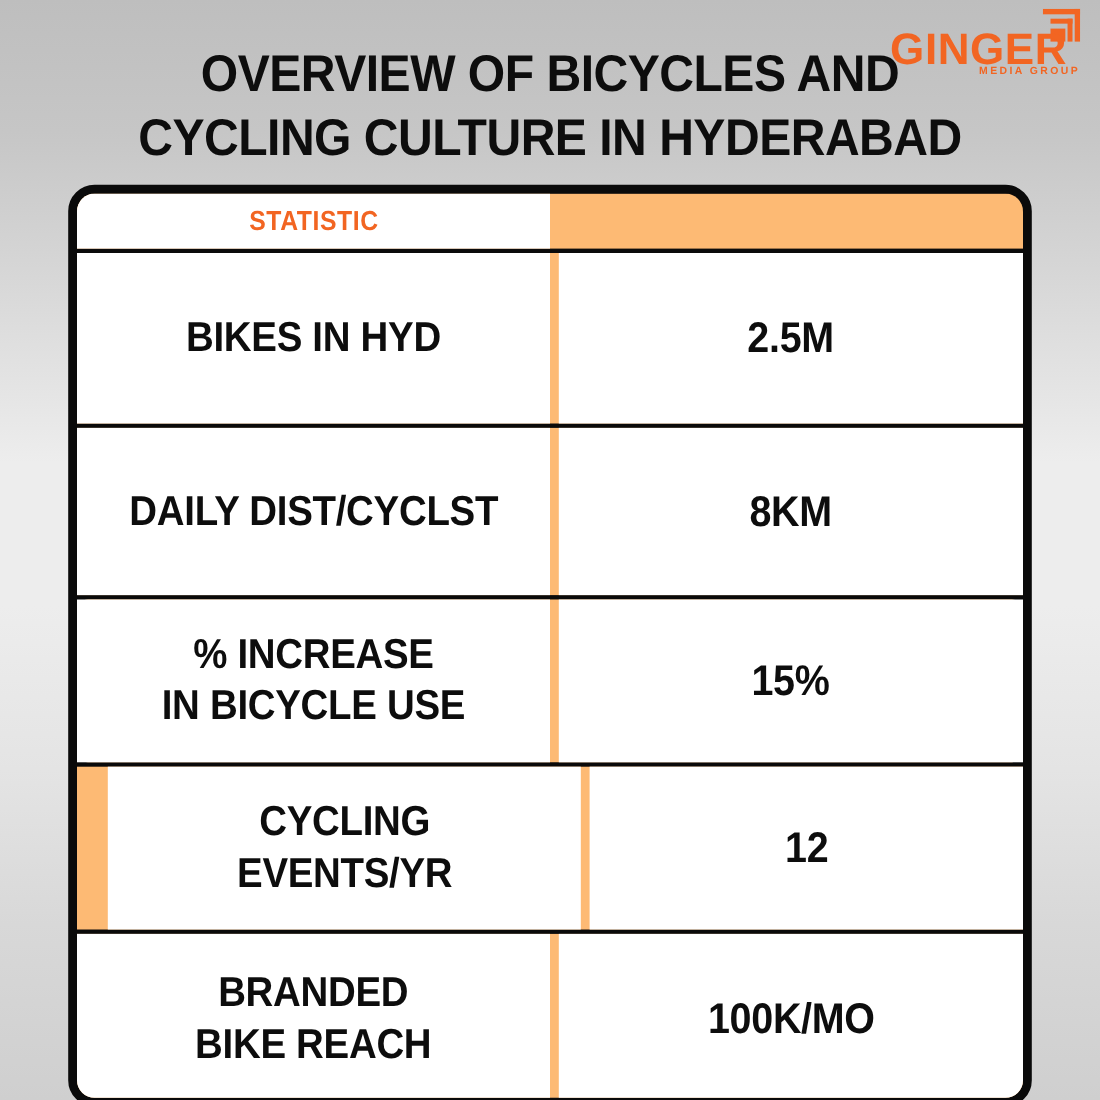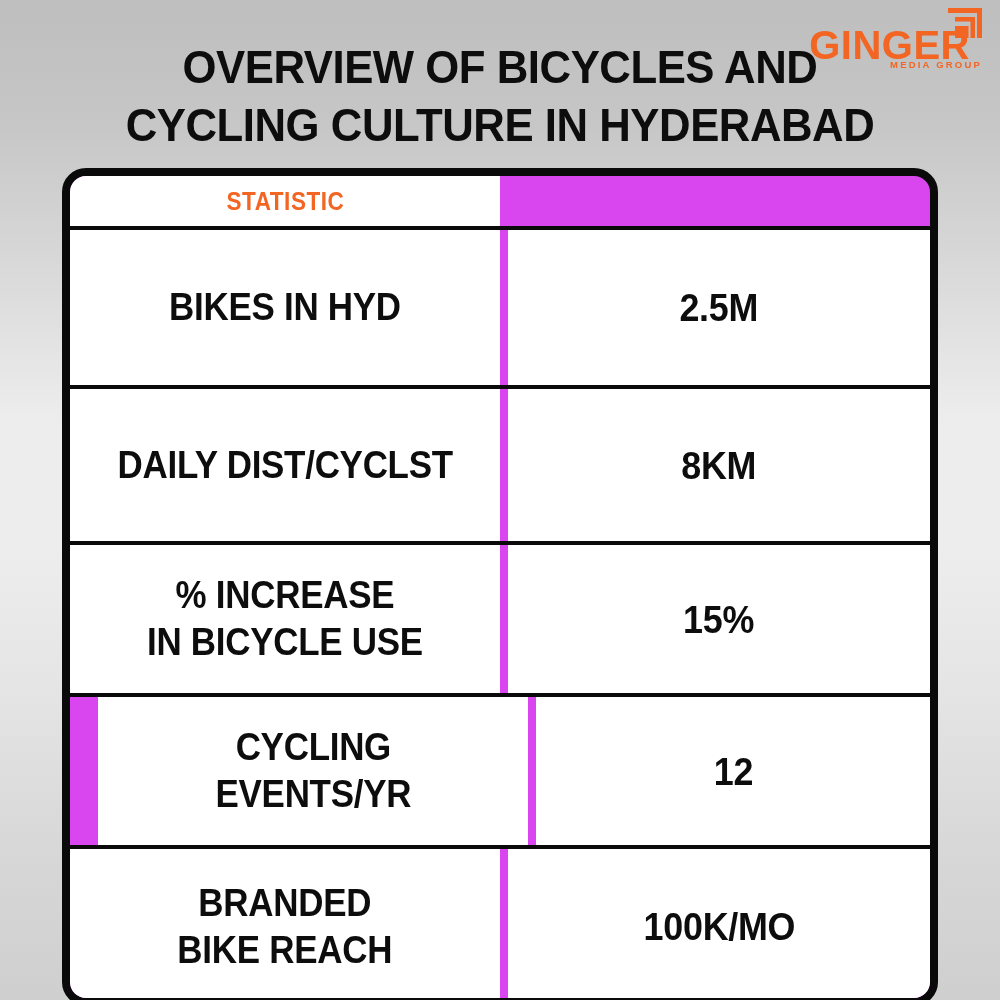--- a/index.html
+++ b/index.html
@@ -100,21 +100,21 @@
     border-radius: 24px;
     background: #0a0a0a;
     box-sizing: border-box;
     overflow: hidden;
     display: flex;
     flex-direction: column;
   }
   .trow {
     display: flex;
     flex: 0 0 auto;
-    background: #d946ef;
+    background: #fdba74;
   }
   .trow + .trow {
     margin-top: 4px;
   }
   .trow.header-row { height: 50px; }
   .trow.r0 { height: 155px; }
   .trow.r1 { height: 152px; justify-content: center; }
   .trow.r2 { height: 148px; border-radius: 10px; }
   .trow.r3 { height: 148px; padding-left: 28px; }
   .trow.r4 { height: 155px; }

